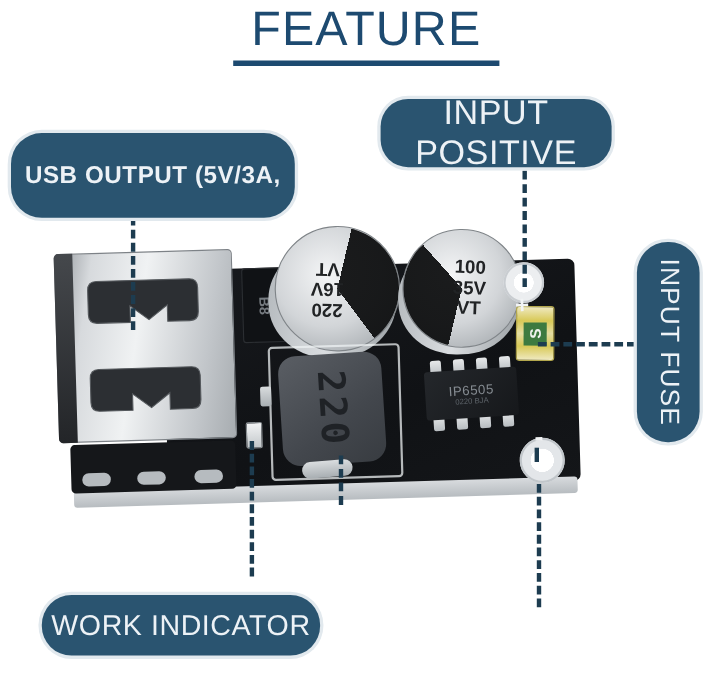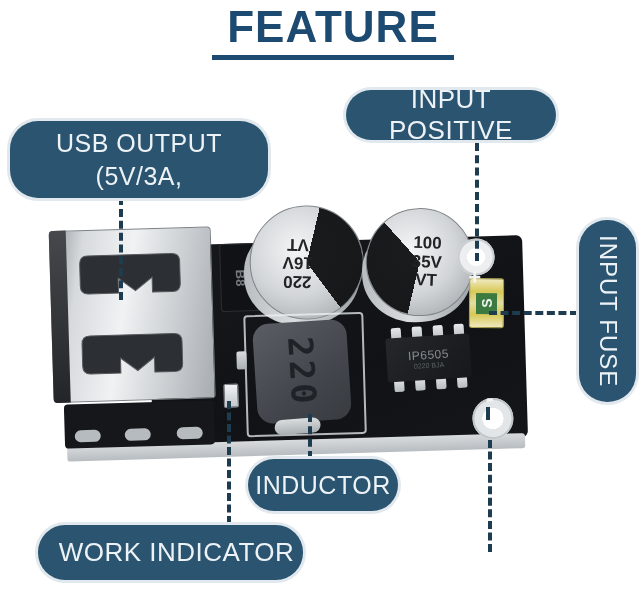--- a/index.html
+++ b/index.html
@@ -4,38 +4,38 @@
 <style>
   html,body { margin:0; padding:0; background:#ffffff; }
   .canvas {
     position:relative; width:640px; height:614px; background:#ffffff;
     font-family:"Liberation Sans", sans-serif; overflow:hidden;
   }
 
   
   .title {
     position:absolute; left:193px; top:2px; width:280px; text-align:center;
-    font-size:44px; font-weight:bold; color:#1d4a70; letter-spacing:1px;
+    font-size:44px; font-weight:normal; color:#1d4a70; letter-spacing:1px;
   }
   .title-underline {
     position:absolute; left:212px; top:55px; width:242px; height:5px; background:#1d4a70;
   }
 
   
   .callout {
     position:absolute; background:#2a5470; color:#edf2f6;
     display:flex; align-items:center; justify-content:center; text-align:center;
     box-shadow:0 0 0 3px #e2e9ee; letter-spacing:0.5px;
   }
-  #co-usb  { left:10px;  top:121px; width:258px; height:77px; border-radius:28px; font-size:25px; line-height:1.3; }
-  #co-pos  { left:346px; top:90px;  width:210px; height:50px; border-radius:25px; font-size:26px; }
+  #co-usb  { left:10px;  top:121px; width:258px; height:77px; border-radius:28px; font-size:22px; line-height:1.3;font-weight:bold; }
+  #co-pos  { left:346px; top:90px;  width:210px; height:62px; border-radius:25px; font-size:31px; }
   #co-fuse { left:579px; top:220px; width:57px;  height:182px; border-radius:28px; font-size:24px; }
   #co-fuse .vtext { writing-mode:vertical-rl; letter-spacing:1px; }
   #co-ind  { left:248px; top:459px; width:150px; height:52px; border-radius:26px; font-size:25px; }
-  #co-work { left:38px;  top:525px; width:253px; height:55px; border-radius:27px; font-size:26px;padding-left:12px; }
+  #co-work { left:38px;  top:541px; width:253px; height:55px; border-radius:27px; font-size:26px; }
   #co-neg  { left:378px; top:553px; width:230px; height:52px; border-radius:26px; font-size:25px; }
 
   
   .vline { position:absolute; width:0; border-left:4px dashed #1d3c50; }
   .hline { position:absolute; height:0; border-top:4px dashed #1d3c50; }
   #ln-usb  { left:119px; top:197px; height:103px; }
   #ln-pos  { left:475px; top:143px; height:118px; }
   #ln-fuse { left:489px; top:311px; width:89px; }
   #ln-ind  { left:308px; top:414px; height:45px; }
   #ln-work { left:227px; top:401px; height:123px; }
@@ -263,20 +263,17 @@
     <div>
       <div>USB OUTPUT (5V/3A,</div>
     </div>
   </div>
   <div class="callout" id="co-pos">
     <span>INPUT POSITIVE</span>
   </div>
   <div class="callout" id="co-fuse">
     <span class="vtext">INPUT FUSE</span>
   </div>
-  <div class="callout" id="co-ind">
-    <span>INDUCTOR</span>
-  </div>
   <div class="callout" id="co-work">
     <span>WORK INDICATOR</span>
   </div>
 
 </div>
 
 </body></html>

